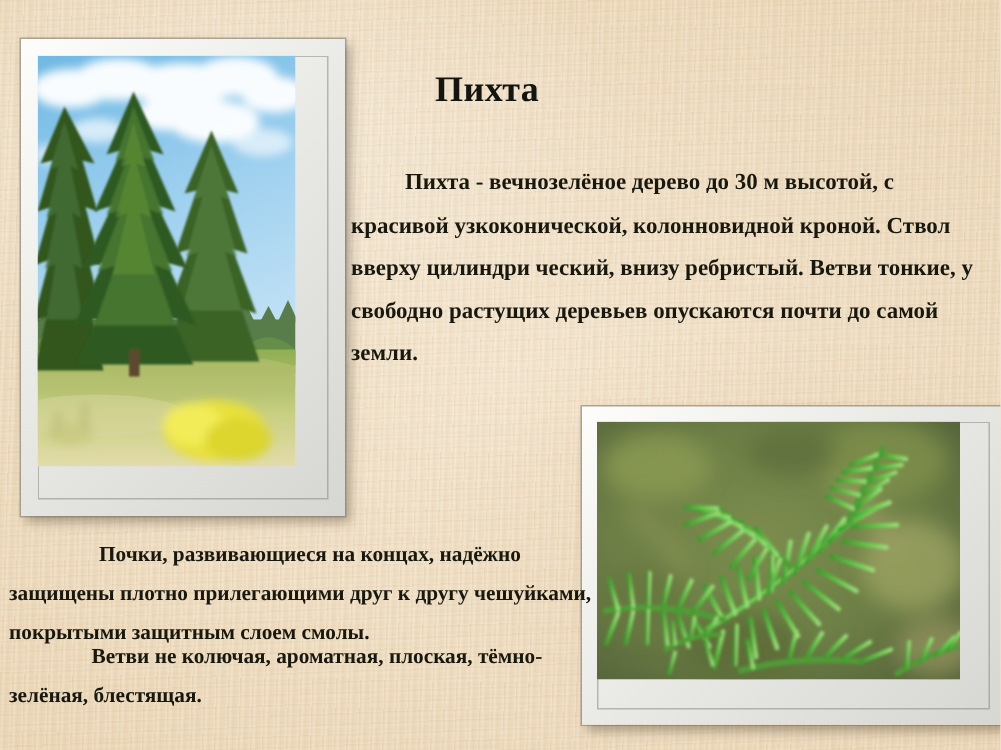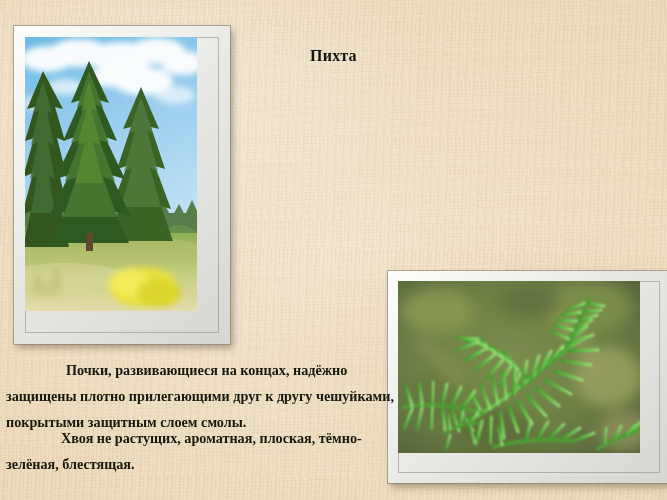--- a/index.html
+++ b/index.html
@@ -50,24 +50,23 @@
   }
   #frame-tree{left:14px;top:26px;width:194px;height:296px;padding:11px;}
   #frame-needles{left:388px;top:271px;width:262px;height:192px;padding:10px;}
   .photo-frame .photo-inner{
     top:11px;left:11px;right:11px;bottom:11px;
   }
   #frame-needles .photo-inner{top:10px;left:10px;right:10px;bottom:10px;}
   
   .title{
     position:absolute;left:290px;top:47px;
-    font-size:16px;font-weight:bold;color:#141410;
+    font-size:24px;font-weight:bold;color:#141410;
     letter-spacing:.3px;
     font-family:"Liberation Serif","DejaVu Serif",serif;
-    margin-left:20px;
   }
   .body-text{
     position:absolute;color:#18180f;
     font-weight:bold;
     font-family:"Liberation Serif","DejaVu Serif",serif;
   }
   #para-description{
     left:234px;top:108px;width:424px;
     font-size:15.3px;line-height:28.6px;
     text-indent:36px;
@@ -343,18 +342,19 @@
               <path d="M62 150 l0 16"></path>
             <path d="M72 146 l5 16"></path>
           </g>
         </g>
       </svg>
     </div>
   </div>
 
   <div class="title">Пихта</div>
 
+  <div class="body-text" id="para-description">Пихта - вечнозелёное дерево до 30 м высотой, с красивой узкоконической, колонновидной кроной. Ствол вверху цилиндри ческий, внизу ребристый. Ветви тонкие, у свободно растущих деревьев опускаются почти до самой земли.</div>
 
   <div class="body-text" id="para-buds">Почки, развивающиеся на концах, надёжно защищены плотно прилегающими друг к другу чешуйками, покрытыми защитным слоем смолы.</div>
 
-  <div class="body-text" id="para-needles">Хвоя не растущих, ароматная, плоская, тёмно-зелёная, блестящая.</div>
+  <div class="body-text" id="para-needles">Ветви не колючая, ароматная, плоская, тёмно-зелёная, блестящая.</div>
 
 </div>
 
 </body></html>

